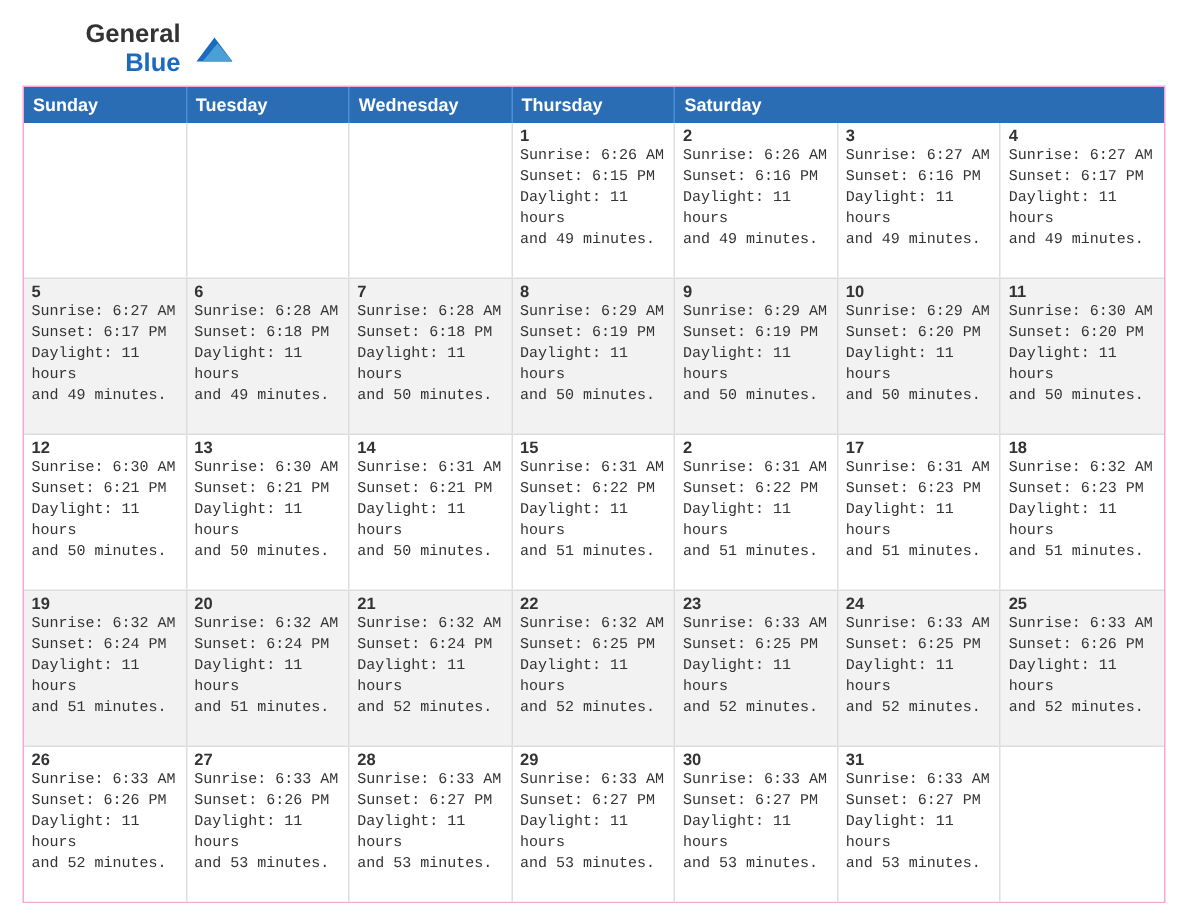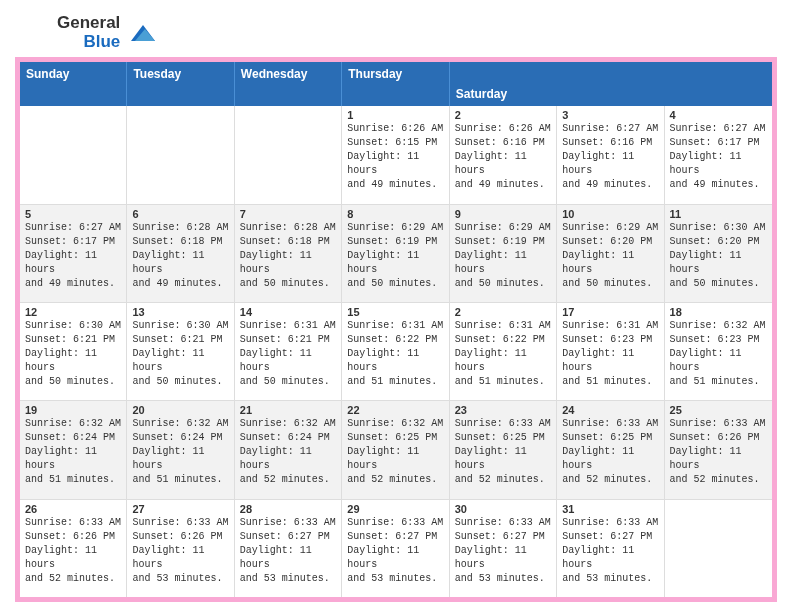--- a/index.html
+++ b/index.html
@@ -39,36 +39,36 @@
       color: #333;
     }
     .subtitle {
       font-size: 14px;
       color: #555;
     }
     .calendar {
       flex: 1;
       display: flex;
       flex-direction: column;
-      border: 5px solid #f9a8d4;
+      border: 1px solid #f9a8d4;
     }
     .cal-header {
       display: grid;
       grid-template-columns: repeat(7, 1fr);
       background: #2a6db5;
     }
     .cal-header-cell {
       color: #fff;
       font-size: 12px;
       font-weight: bold;
       padding: 5px 6px;
       text-align: left;
       border-right: 1px solid #4a8fd5;
     }
-    .cal-header-cell:last-child { border-right: none; margin-top: 20px; }
+    .cal-header-cell:last-child { border-right: none; }
     .cal-body {
       flex: 1;
       display: flex;
       flex-direction: column;
     }
     .cal-row {
       display: grid;
       grid-template-columns: repeat(7, 1fr);
       flex: 1;
       border-bottom: 1px solid #ddd;

